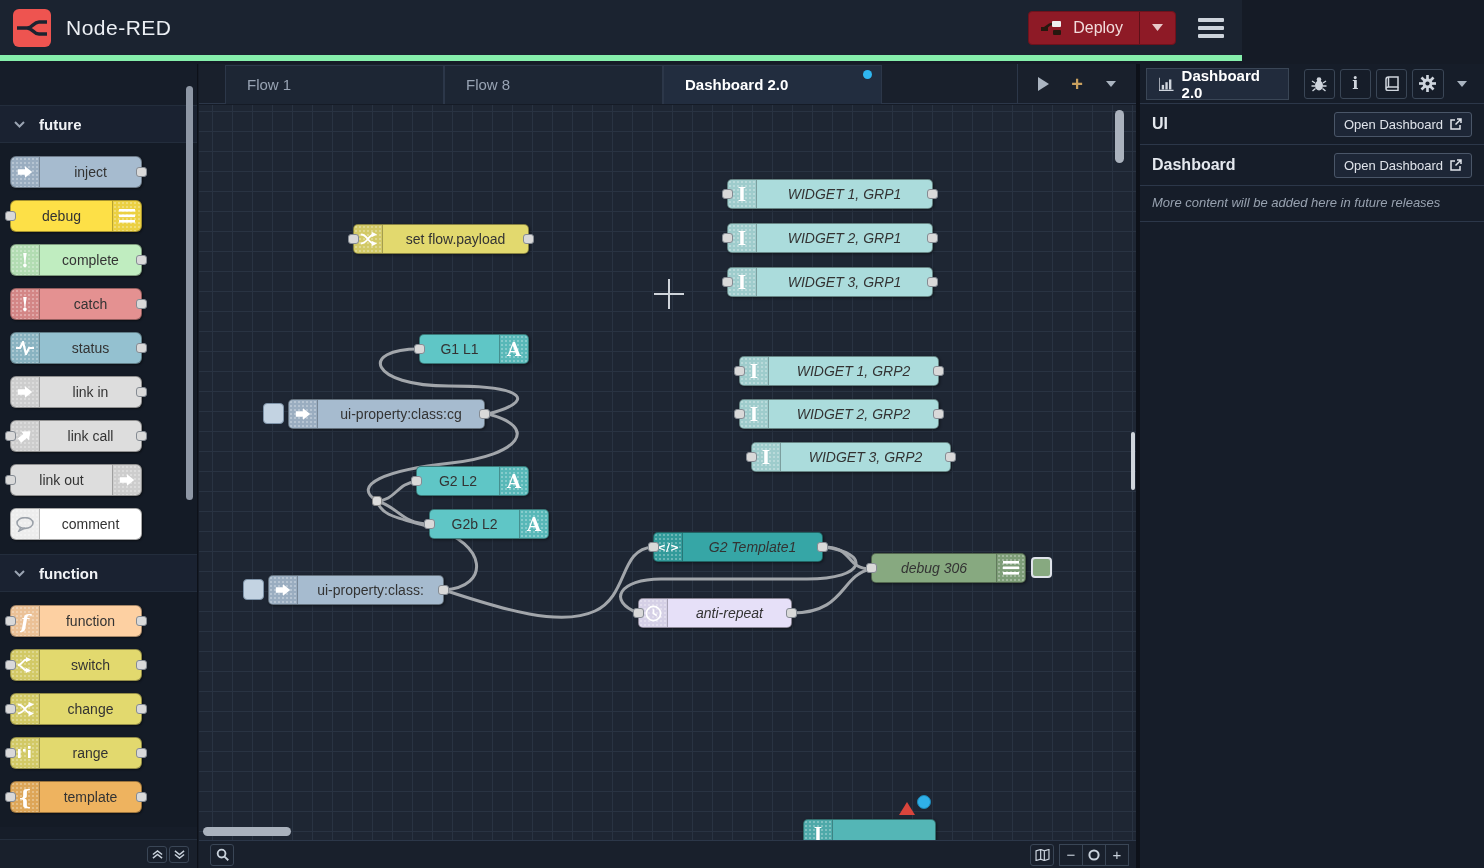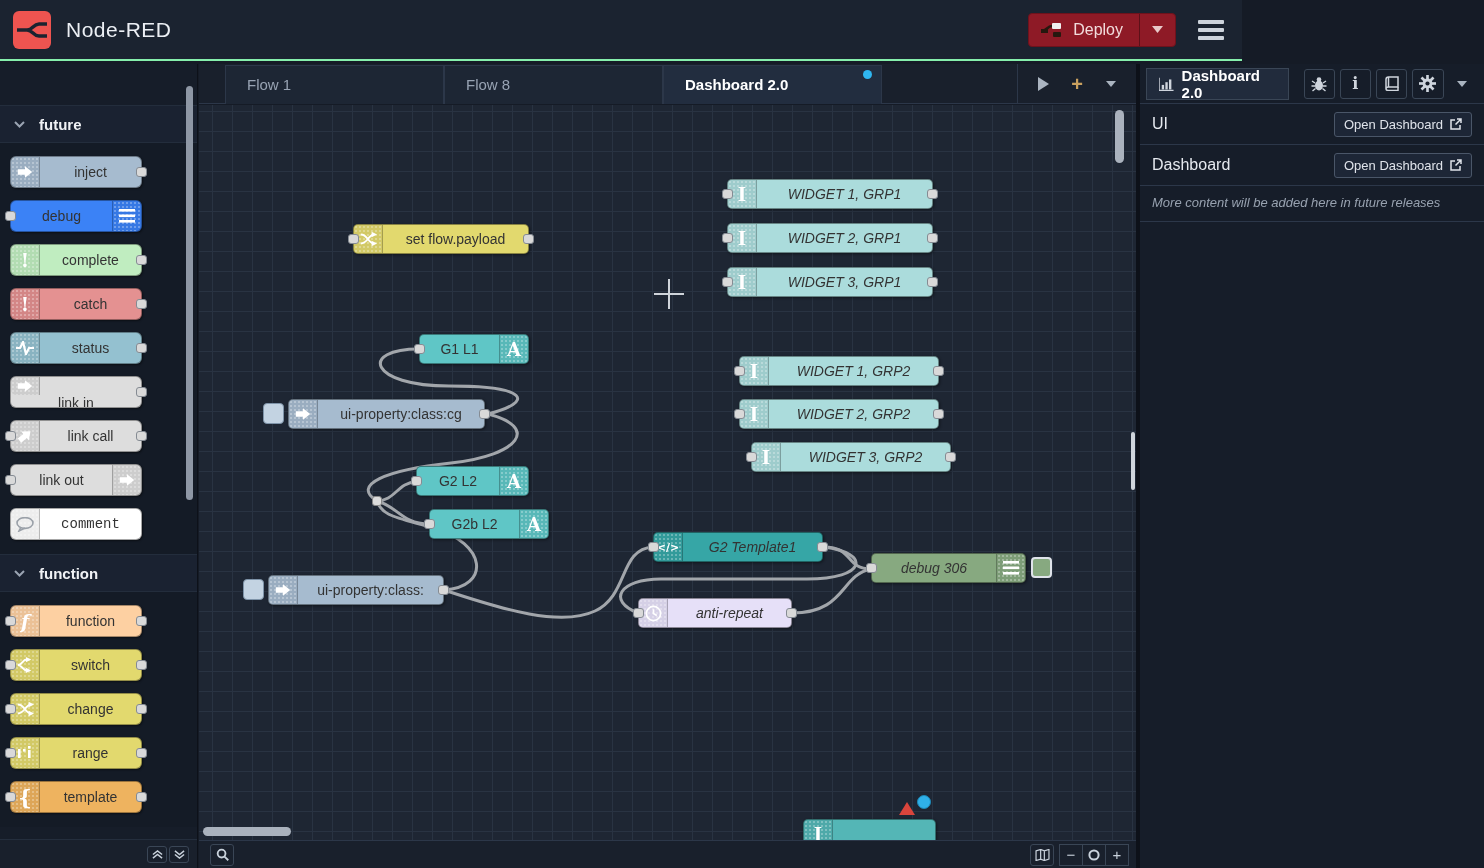--- a/index.html
+++ b/index.html
@@ -2,21 +2,21 @@
 <html><head>
 <meta charset="utf-8">
 <style>
   * { box-sizing: border-box; margin: 0; padding: 0; }
   html,body { width:1484px; height:868px; overflow:hidden; background:#151b26;
               font-family:"Liberation Sans", sans-serif; }
   .app { position:relative; width:1484px; height:868px; background:#151b26; }
 
   
   .header { position:absolute; left:0; top:0; width:1242px; height:61px;
-            background:#1b2330; border-bottom:2px solid #86efac; display:flex; align-items:center; }
+            background:#1b2330; border-bottom:6px solid #86efac; display:flex; align-items:center; }
   .logo { width:38px; height:38px; margin-left:13px; border-radius:6px; background:#ee5450;
           display:flex; align-items:center; justify-content:center; }
   .app-title { color:#eceff4; font-size:21px; margin-left:15px; letter-spacing:.5px; }
   .header-right { margin-left:auto; display:flex; align-items:center; gap:22px; margin-right:18px; }
   .deploy-btn { display:flex; align-items:center; background:#8e1a26; border:1px solid #6e121c;
                 border-radius:4px; height:34px; color:#f2dcdc; font-size:16px; cursor:pointer; }
   .deploy-main { display:flex; align-items:center; gap:10px; padding:0 16px 0 12px; }
   .deploy-caret { border-left:1px solid rgba(0,0,0,.35); padding:0 12px; height:100%;
                   display:flex; align-items:center; }
   .hamburger div { width:26px; height:4px; background:#cdd3db; margin:4px 0; border-radius:1px; }
@@ -123,21 +123,21 @@
 
   
   .sb-header { height:40px; border-bottom:1px solid #2c3749; display:flex; align-items:center;
                padding:0 8px 0 6px; gap:5px; }
   .sb-tab { display:flex; align-items:center; gap:8px; border:1px solid #3a4656; background:#212b3c;
             height:32px; padding:0 12px; color:#fff; font-weight:bold; font-size:15px; cursor:pointer; }
   .sb-iconbtn { width:34px; height:30px; border:1px solid #3a4656; border-radius:3px;
                 display:flex; align-items:center; justify-content:center; cursor:pointer; }
   .sb-row { height:41px; border-bottom:1px solid #2c3749; display:flex; align-items:center;
             padding:0 12px; }
-  .sb-row-label { color:#e5e9ef; font-size:16px; }
+  .sb-row-label { color:#e5e9ef; font-size:16px;font-weight:bold; }
   .open-dash-btn { margin-left:auto; display:flex; align-items:center; gap:7px; border:1px solid #4a5668;
                    background:#1d2636; border-radius:3px; color:#dfe3ea; font-size:13px;
                    padding:4px 9px; cursor:pointer; }
   .sb-note { border-bottom:1px solid #2c3749; padding:9px 12px 11px 12px; color:#98a2b0;
              font-size:13px; font-style:italic; }
   svg { display:block; }
 </style>
 </head>
 <body>
 
@@ -186,21 +186,21 @@
         <div class="pal-items">
           <div class="pnode" style="background: rgb(166, 187, 207);">
             <div class="icon-panel left">
               <svg width="18" height="18" viewBox="0 0 20 20">
                 <path d="M2 7 h8 V3.5 l8 6.5 -8 6.5 V13 H2 z" fill="#fff"></path>
               </svg>
             </div>
             <span class="nlabel">inject</span>
             <div class="port out"></div>
           </div>
-          <div class="pnode" style="background: #3b82f6;">
+          <div class="pnode" style="background: #fde047;">
             <span class="nlabel">debug</span>
             <div class="icon-panel right">
               <svg width="16" height="14" viewBox="0 0 16 14">
                 <rect y="0" width="16" height="2.6" fill="#fff"></rect>
                 <rect y="5.5" width="16" height="2.6" fill="#fff"></rect>
                 <rect y="11" width="16" height="2.6" fill="#fff"></rect>
               </svg>
             </div>
             <div class="port in"></div>
           </div>
@@ -220,21 +220,21 @@
           </div>
           <div class="pnode" style="background: rgb(148, 193, 208);">
             <div class="icon-panel left">
               <svg width="18" height="14" viewBox="0 0 18 14">
                 <path d="M0,7 H4 L7,1 10,13 13,7 H18" stroke="#fff" stroke-width="2.2" fill="none"></path>
               </svg>
             </div>
             <span class="nlabel">status</span>
             <div class="port out"></div>
           </div>
-          <div class="pnode" style="background: rgb(221, 221, 221); flex-direction: column;">
+          <div class="pnode" style="background: rgb(221, 221, 221);">
             <div class="icon-panel left">
               <svg width="18" height="18" viewBox="0 0 20 20">
                 <path d="M2 7 h8 V3.5 l8 6.5 -8 6.5 V13 H2 z" fill="#fff"></path>
               </svg>
             </div>
             <span class="nlabel">link in</span>
             <div class="port out"></div>
           </div>
           <div class="pnode" style="background: rgb(221, 221, 221);">
             <div class="icon-panel left">
@@ -250,21 +250,21 @@
           </div>
           <div class="pnode" style="background: rgb(221, 221, 221);">
             <span class="nlabel">link out</span>
             <div class="icon-panel right">
               <svg width="18" height="18" viewBox="0 0 20 20">
                 <path d="M2 7 h8 V3.5 l8 6.5 -8 6.5 V13 H2 z" fill="#fff"></path>
               </svg>
             </div>
             <div class="port in"></div>
           </div>
-          <div class="pnode" style="background: rgb(255, 255, 255); font-family: Liberation Mono, monospace;">
+          <div class="pnode" style="background: rgb(255, 255, 255);">
             <div class="icon-panel left">
               <svg width="18" height="15" viewBox="0 0 18 15">
                 <ellipse cx="9" cy="6" rx="8" ry="5.4" fill="none" stroke="#9aa0a8" stroke-width="1.6"></ellipse>
                 <path d="M5,10 L3,14 9,11" fill="none" stroke="#9aa0a8" stroke-width="1.6"></path>
               </svg>
             </div>
             <span class="nlabel">comment</span>
           </div>
         </div>
         <div class="pal-cat-header">

